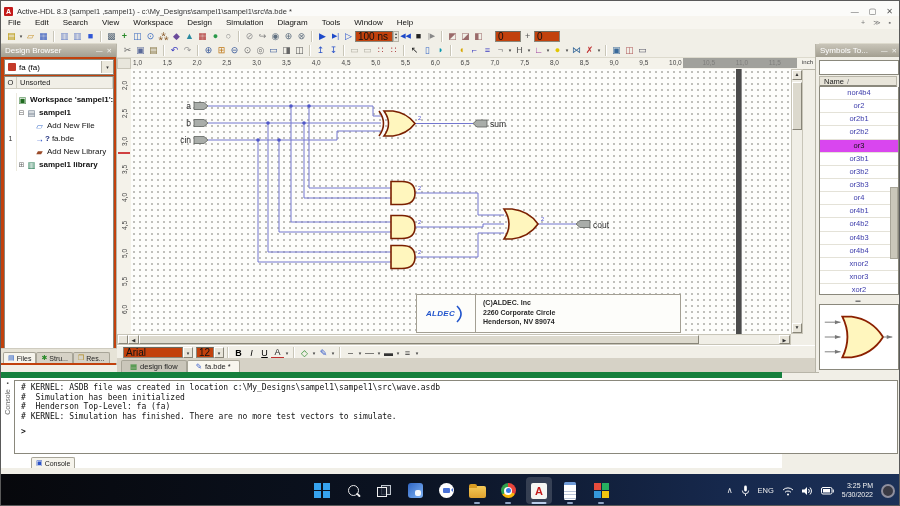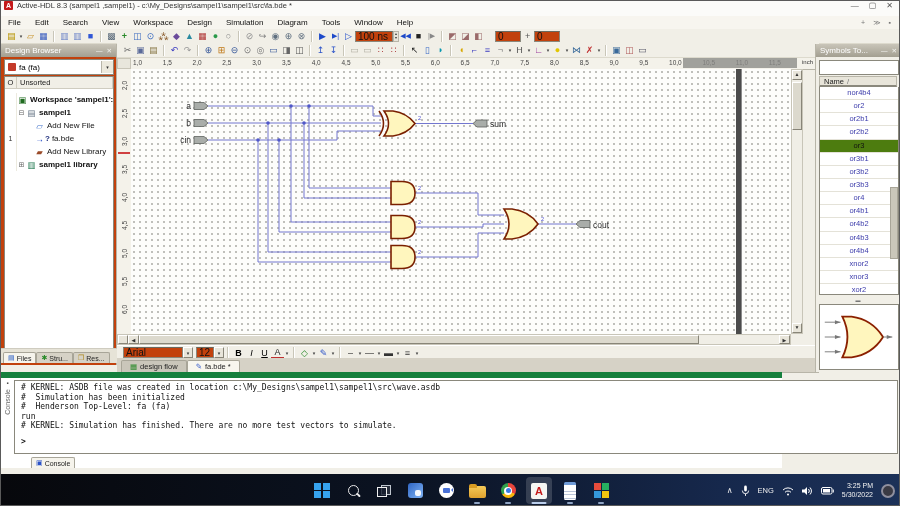--- a/index.html
+++ b/index.html
@@ -1,19 +1,19 @@
 <!DOCTYPE html>
 <html><head>
 <meta charset="utf-8">
 <style>
   html,body{margin:0;padding:0;background:#222}
   .root{position:relative;width:900px;height:506px;font-family:"Liberation Sans",sans-serif;background:#f1efe7;overflow:hidden;border:1px solid #5a5a5a;box-sizing:border-box}
   .abs{position:absolute}
   
-  .titlebar{left:0;top:0;width:900px;height:15px;background:#fbfbf9;border-bottom:1px solid #e0ddd2;display:flex;align-items:flex-start;font-size:7.5px;color:#333}
+  .titlebar{left:0;top:0;width:900px;height:15px;background:#fbfbf9;border-bottom:1px solid #e0ddd2;display:flex;align-items:flex-end;font-size:7.5px;color:#333}
   .appbadge{width:9px;height:9px;background:#c41a1a;color:#fff;font-size:7px;font-weight:bold;text-align:center;line-height:9px;margin:0 4px 0 3px;border-radius:1px}
   .winbtns{margin-left:auto;display:flex;gap:10px;margin-right:8px;color:#555;font-size:8px}
   .menubar{left:0;top:15px;width:900px;height:13px;background:#f7f5ef;border-bottom:1px solid #dedbd0;display:flex;align-items:center;font-size:8px;color:#111}
   .menubar .mi{padding:0 7px;height:13px;line-height:13px}
   .dockbtns{margin-left:auto;margin-right:10px;display:flex;gap:8px;color:#777;font-size:7px}
   .tbrow{display:flex;align-items:center;background:#f1efe7}
   .tb1{left:0;top:28px;width:900px;height:14px;border-bottom:1px solid #dddacd;padding-left:4px}
   .tb2{left:116px;top:42px;width:698px;height:14px;border-bottom:1px solid #dddacd;padding-left:4px}
   .ti{width:13px;height:12px;font-size:9px;line-height:12px;text-align:center;flex:0 0 auto}
   .ti.sm{font-size:7px}
@@ -65,21 +65,21 @@
   .fcombo{width:60px}
   .dtabs{left:116px;top:357px;width:698px;height:14px;background:#d6d2c6;display:flex;align-items:flex-end;padding-left:4px;border-bottom:1px solid #b8b5a8}
   .dtab{display:flex;align-items:center;gap:3px;font-size:7.5px;color:#222;background:#cac6ba;border:1px solid #a8a598;border-bottom:none;padding:1px 8px;border-radius:2px 2px 0 0}
   .dtab.on{background:#f8f6ee}
   
   .rightpanel{left:814px;top:43px;width:85px;height:328px;background:#f1efe7;border-left:1px solid #b8b5a8}
   .symsearch{left:3px;top:16px;width:78px;height:13px;background:#fff;border:1px solid #8a887c}
   .symhead{left:3px;top:32px;width:78px;height:11px;background:#e8e5da;border:1px solid #b8b5a8;font-size:7.5px;color:#222;display:flex;align-items:center;padding-left:4px;box-sizing:border-box;border-bottom:2px solid #8a887c}
   .symlist{left:3px;top:43px;width:78px;height:207px;background:#fff;border:1px solid #8a887c;border-top:none;overflow:hidden}
   .srow{height:12.15px;line-height:12px;font-size:7.5px;color:#3a3aaa;text-align:center;border-bottom:1px solid #e4e2d8;position:relative}
-  .srow.on{background:#4d7c0f;color:#111}
+  .srow.on{background:#d946ef;color:#111}
   .symsb{position:absolute;right:0;top:100px;width:6px;height:70px;background:#cac7ba;border:1px solid #a8a598}
   .split{left:3px;top:252px;width:78px;height:8px;display:flex;align-items:center;justify-content:center;font-size:5px;color:#777}
   .preview{left:3px;top:260px;width:78px;height:64px;background:#fff;border:1px solid #8a887c;display:flex;align-items:center;justify-content:center}
   
   .console{left:0;top:371px;width:781px;height:90px;background:#ffffff;border-top:6px solid #15803d}
   .constrip{position:absolute;left:0;top:2px;width:13px;height:74px;display:flex;flex-direction:column;align-items:center;gap:3px}
   .constrip .cx{font-size:6px;color:#444}
   .vtext{writing-mode:vertical-rl;transform:rotate(180deg);font-size:7px;color:#666}
   .conbody{position:absolute;left:13px;top:2px;width:884px;height:74px;background:#fff;border:1px solid #8a887c;font-family:"DejaVu Sans Mono",monospace;font-size:8px;color:#111;padding:2px 0 0 6px;box-sizing:border-box}
   .cline{white-space:pre;line-height:9.6px}
@@ -438,20 +438,33 @@
       <text class="portlabel" x="60" y="74" text-anchor="end">cin</text>
       <text class="portlabel" x="359" y="58">sum</text>
       <text class="portlabel" x="462" y="158.5">cout</text>
       <text class="pinnum" x="287" y="51">2</text>
       <text class="pinnum" x="287" y="121">2</text>
       <text class="pinnum" x="287" y="155">2</text>
       <text class="pinnum" x="287" y="185">2</text>
       <text class="pinnum" x="410" y="152">2</text>
     </svg>
     <div class="sheetbar"></div>
+    <div class="tblock">
+      <div class="tlogo">
+        <span class="lw">ALDEC</span>
+        <svg width="10" height="20" viewBox="0 0 10 20">
+            <path d="M1 2 Q9 10 1 18" stroke="#2255cc" stroke-width="1.6" fill="none"></path>
+          </svg>
+      </div>
+      <div class="ttext">
+        <div>(C)ALDEC. Inc</div>
+        <div>2260 Corporate Circle</div>
+        <div>Henderson, NV 89074</div>
+      </div>
+    </div>
   </div>
 
   <div class="abs sb vscroll">
     <div class="sbtn" style="height:10px">▲</div>
     <div class="thumb" style="height:48px;margin-top:2px"></div>
     <div class="sbtn" style="height:10px;position:absolute;bottom:0;width:10px">▼</div>
   </div>
   <div class="abs sb hscroll">
     <div class="sbtn" style="width:10px;height:9px;line-height:9px"></div>
     <div class="sbtn" style="width:11px;height:9px;line-height:9px">◀</div>
@@ -548,21 +561,20 @@
 
   <div class="abs console">
     <div class="constrip">
       <span class="cx">▪</span>
       <span class="vtext">Console</span>
     </div>
     <div class="conbody">
       <div class="cline"># KERNEL: ASDB file was created in location c:\My_Designs\sampel1\sampel1\src\wave.asdb</div>
       <div class="cline">#  Simulation has been initialized</div>
       <div class="cline">#  Henderson Top-Level: fa (fa)</div>
-      <div class="cline">run</div>
       <div class="cline"># KERNEL: Simulation has finished. There are no more test vectors to simulate.</div>
       <div class="cline" style="font-weight:bold;margin-top:6px">&gt;</div>
     </div>
     <div class="ctabs">
       <span class="ptab on">
         <span style="color:#2a52c8;font-size:7px">▣</span>
         <span>Console</span>
       </span>
     </div>
   </div>

